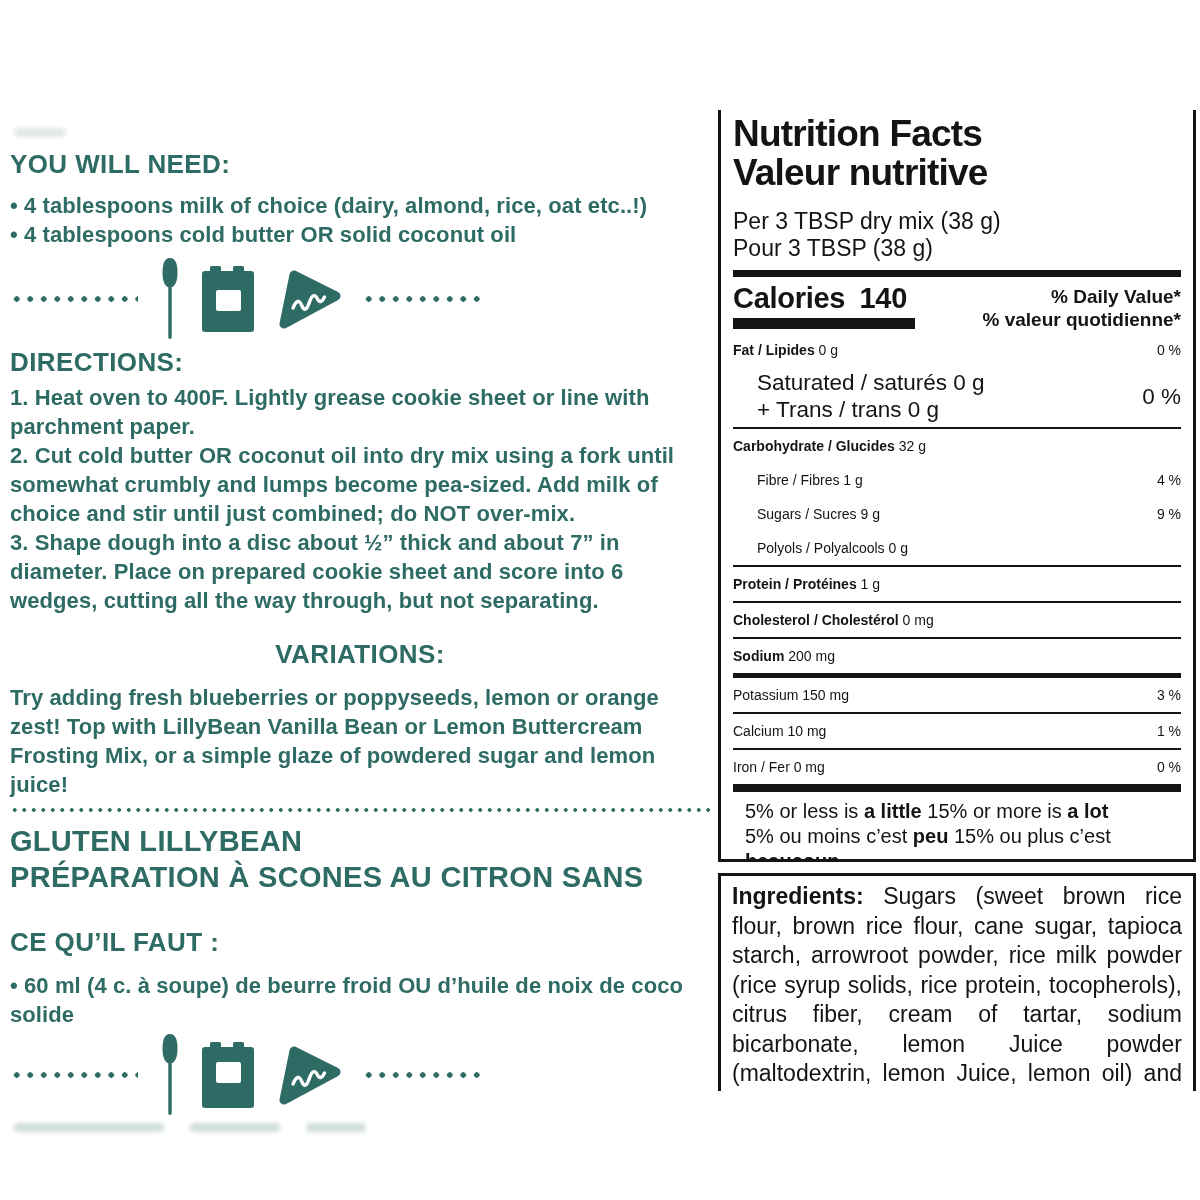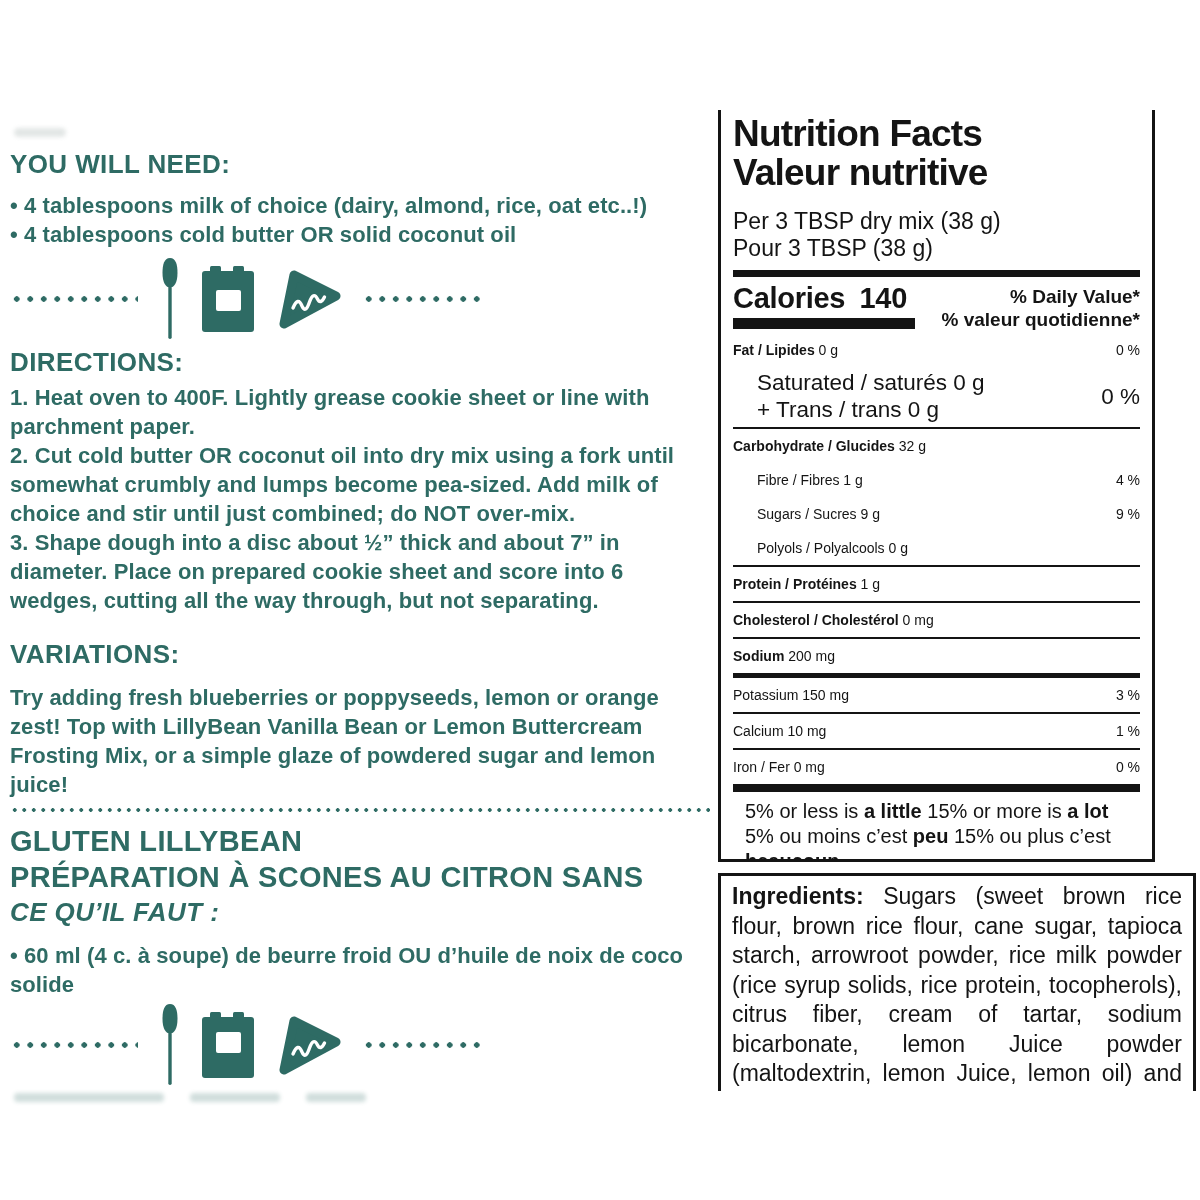--- a/index.html
+++ b/index.html
@@ -23,21 +23,21 @@
   }
   .lh{
     font-weight:700;font-size:26px;letter-spacing:.4px;margin:0;line-height:30px;
   }
   .lh-big{
     font-weight:700;font-size:29px;letter-spacing:.3px;margin:0;line-height:36px;
   }
   .lt{
     font-weight:600;font-size:22px;line-height:29px;margin:0;letter-spacing:.1px;
   }
-  .mb6{margin-bottom:6px;} .mb12{margin-bottom:12px;} .mb14{margin-bottom:14px;} .mt16{margin-top:2px;font-style:italic;} .mt24{margin-top:24px;}
+  .mb6{margin-bottom:6px;} .mb12{margin-bottom:12px;} .mb14{margin-bottom:14px;} .mt16{margin-top:32px;} .mt24{margin-top:24px;text-align:center;}
 
   .icon-row{display:flex;align-items:center;gap:20px;margin:8px 0 6px;}
   .dotline{
     height:8px;background-repeat:repeat-x;background-position:left center;
     background-image:radial-gradient(circle, var(--teal) 2.5px, transparent 3px);
     background-size:13.5px 8px;
   }
   .d-left{width:128px;} .d-right{width:122px;}
   .dot-sep{
     height:6px;width:100%;margin:8px 0 10px;
@@ -46,21 +46,21 @@
     background-size:9.5px 6px;
   }
   .icon-row svg{display:block;flex:0 0 auto;}
 
   .cutoff{display:flex;gap:26px;margin:2px 0 0 4px;opacity:.22;filter:blur(2px);}
   .cutoff span{display:block;height:9px;border-radius:4px;background:var(--teal);}
   .c1{width:150px;} .c2{width:90px;} .c3{width:60px;}
 
   
   .panel{
-    position:absolute;left:718px;top:110px;width:437px;height:752px;
+    position:absolute;left:718px;top:110px;width:478px;height:752px;
     box-sizing:border-box;border:3px solid var(--ink);border-top:0;
     padding:4px 12px 12px;color:var(--ink);overflow:hidden;background:#fff;
   }
   .nf-title{font-size:37px;font-weight:800;line-height:39px;letter-spacing:-.8px;margin:0;}
   .nf-serv{font-size:23px;line-height:27px;margin:0;}
   .serv-wrap{margin-top:16px;}
   .rule-thick{height:7px;background:var(--ink);margin-top:8px;}
   .cal-row{display:flex;justify-content:space-between;align-items:flex-start;padding-top:5px;}
   .cal-left{font-size:29px;font-weight:800;letter-spacing:-.3px;line-height:32px;}
   .cal-bar{width:182px;height:11px;background:var(--ink);margin-top:4px;}

